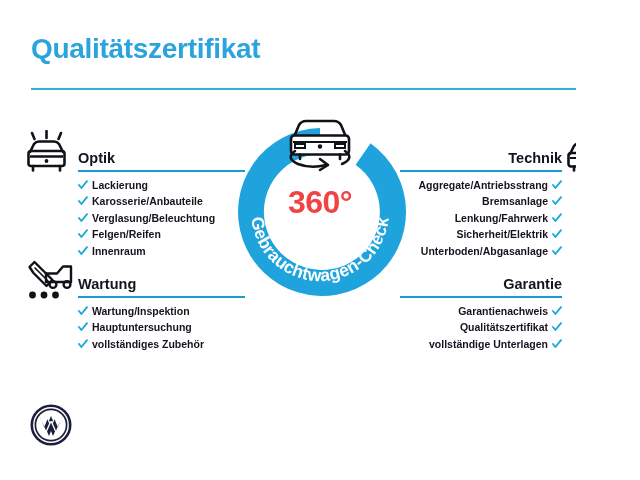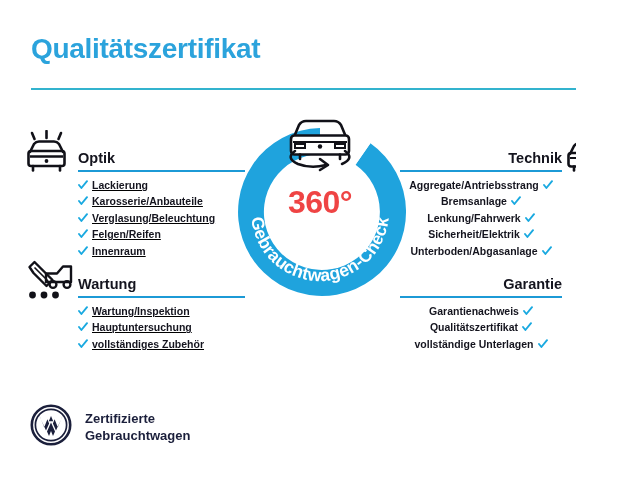--- a/index.html
+++ b/index.html
@@ -57,25 +57,25 @@
   .section-rule {
     position: absolute;
     bottom: 0px;
     height: 2px;
     background: #1C9AD6;
   }
 
   
   .sec-left .section-title { left: 0; }
   .sec-left .section-rule { left: 0; right: 0; }
-  .sec-left .list { text-align: left; text-decoration: underline; }
+  .sec-left .list { text-align: left; }
   
   .sec-right .section-title { right: 0; }
   .sec-right .section-rule { left: 0; right: 0; }
-  .sec-right .list { text-align: center; }
+  .sec-right .list { text-align: right; }
 
   .list {
     margin: 0;
     padding: 0;
     list-style: none;
     margin-top: 5px;
   }
   .list li {
     font-size: 10.5px;
     color: #14141E;
@@ -338,19 +338,15 @@
     <div>
       <svg width="42" height="42" viewBox="0 0 42 42">
         <circle cx="21" cy="21" r="19.2" fill="none" stroke="#1B1F3B" stroke-width="2.6"></circle>
         <circle cx="21" cy="21" r="15.6" fill="none" stroke="#1B1F3B" stroke-width="1.7"></circle>
         <path d="M9.5 11.8 L14.2 23.2 L17.4 15.3 L19.1 19.4 L16 26.6 L10.0 13.2 Z" fill="#1B1F3B"></path>
         <path d="M21 12.0 L23.2 17.2 L18.8 17.2 Z" fill="#1B1F3B"></path>
         <path d="M32.5 11.8 L27.8 23.2 L24.6 15.3 L22.9 19.4 L26 26.6 L32.0 13.2 Z" fill="#1B1F3B"></path>
         <path d="M17.0 27.6 L21 18.6 L25.0 27.6 L23.0 32.0 L21 27.0 L19.0 32.0 Z" fill="#1B1F3B"></path>
       </svg>
     </div>
-    <div class="vw-text">
-      <div>Zertifizierte</div>
-      <div>Gebrauchtwagen</div>
-    </div>
   </div>
 
 </div>
 
 </body></html>

